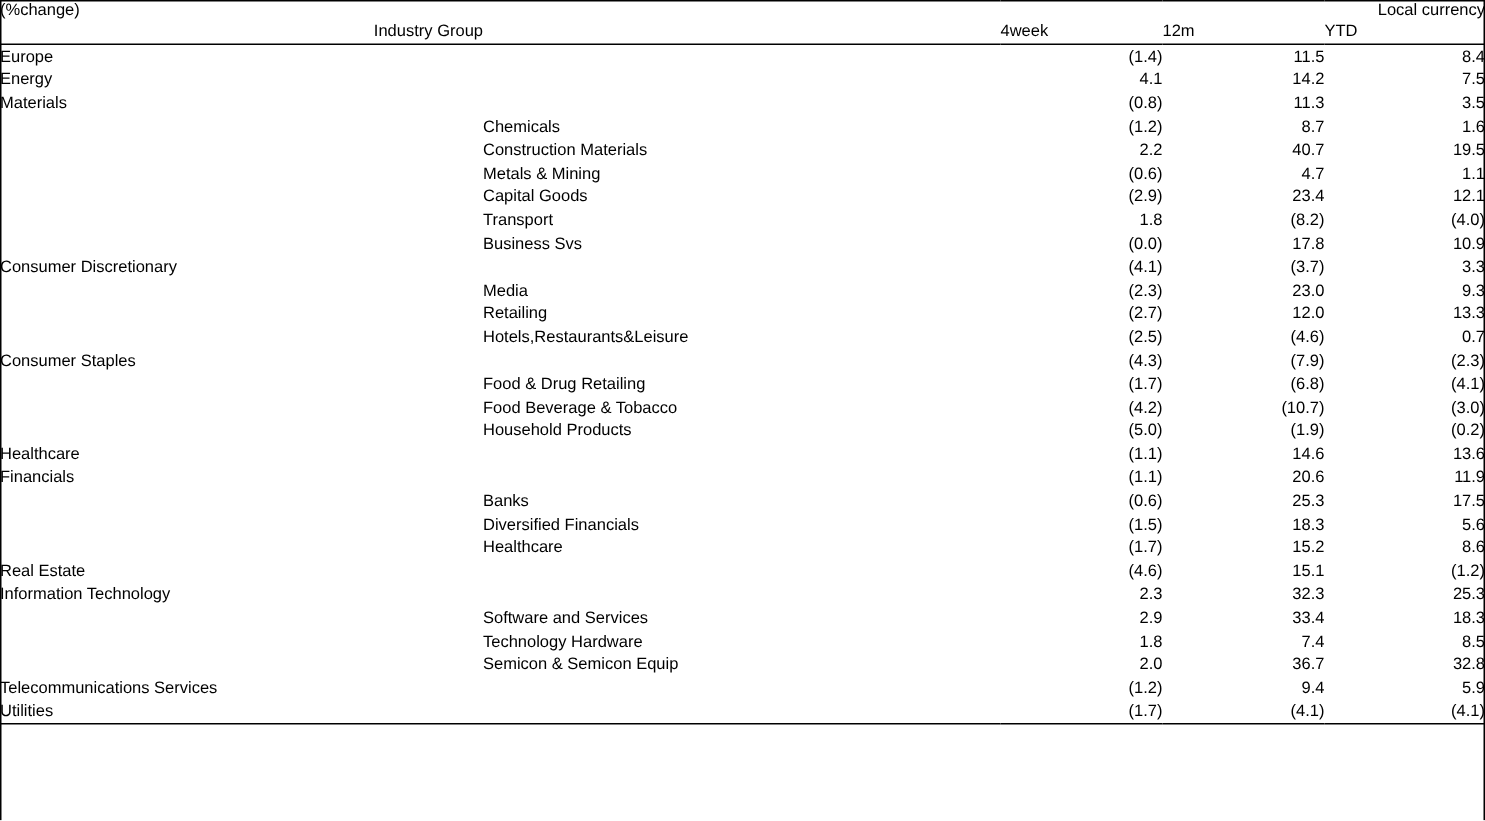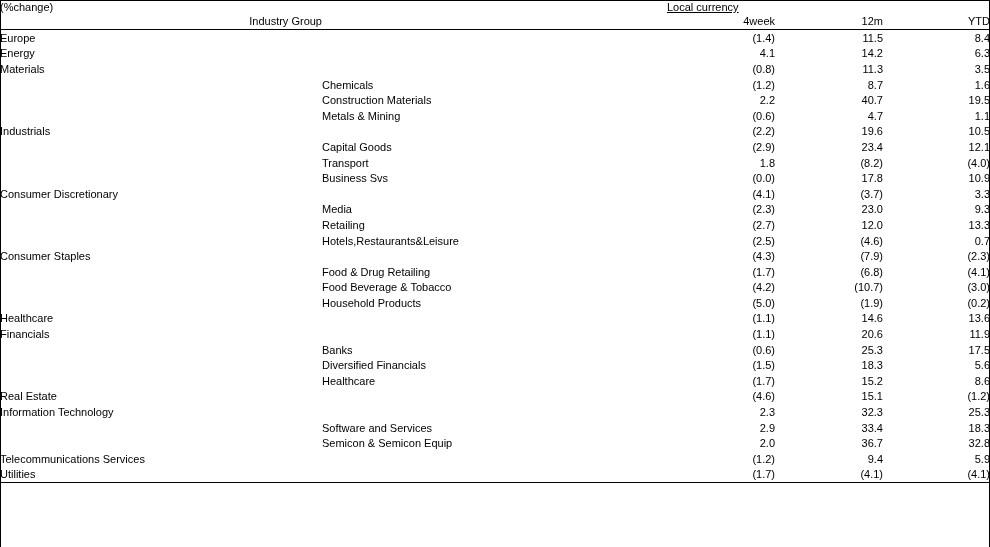--- a/index.html
+++ b/index.html
@@ -43,37 +43,35 @@
   .hdr-row-top td {
     height: 12px;
     border-top: 1.5px solid #000;
     border-bottom: none;
   }
   .pct-change {
     padding-left: 4px;
     text-align: left;
   }
   .local-ccy {
-    text-align: left;
+    text-align: right;
     border-bottom: 1px solid #000;
     font-weight: normal;
-    text-decoration: underline;
   }
   .hdr-row-sub td {
     height: 16px;
     border-bottom: 1.5px solid #000;
     font-weight: bold;
   }
   .hdr-industry {
     padding-left: 4px;
     text-align: right;
     font-weight: bold;
   }
   .hdr-num {
-    text-align: right;
     padding-right: 10px;
     font-weight: bold;
   }
   tr.data-row td {
     height: 15.6px;
   }
   .cell-group {
     padding-left: 4px;
     text-align: left;
   }
@@ -143,21 +141,21 @@
           <td class="cell-sub"></td>
           <td class="cell-num">(1.4)</td>
           <td class="cell-num">11.5</td>
           <td class="cell-num">8.4</td>
         </tr>
         <tr class="data-row bold">
           <td class="cell-group">Energy</td>
           <td class="cell-sub"></td>
           <td class="cell-num">4.1</td>
           <td class="cell-num">14.2</td>
-          <td class="cell-num">6.3</td>
+          <td class="cell-num">7.5</td>
         </tr>
         <tr class="data-row bold">
           <td class="cell-group">Materials</td>
           <td class="cell-sub"></td>
           <td class="cell-num">(0.8)</td>
           <td class="cell-num">11.3</td>
           <td class="cell-num">3.5</td>
         </tr>
         <tr class="data-row">
           <td class="cell-group"></td>
@@ -173,27 +171,20 @@
           <td class="cell-num">40.7</td>
           <td class="cell-num">19.5</td>
         </tr>
         <tr class="data-row">
           <td class="cell-group"></td>
           <td class="cell-sub">Metals &amp; Mining</td>
           <td class="cell-num">(0.6)</td>
           <td class="cell-num">4.7</td>
           <td class="cell-num">1.1</td>
         </tr>
-        <tr class="data-row bold">
-          <td class="cell-group">Industrials</td>
-          <td class="cell-sub"></td>
-          <td class="cell-num">(2.2)</td>
-          <td class="cell-num">19.6</td>
-          <td class="cell-num">10.5</td>
-        </tr>
         <tr class="data-row">
           <td class="cell-group"></td>
           <td class="cell-sub">Capital Goods</td>
           <td class="cell-num">(2.9)</td>
           <td class="cell-num">23.4</td>
           <td class="cell-num">12.1</td>
         </tr>
         <tr class="data-row">
           <td class="cell-group"></td>
           <td class="cell-sub">Transport</td>
@@ -312,20 +303,27 @@
           <td class="cell-num">2.3</td>
           <td class="cell-num">32.3</td>
           <td class="cell-num">25.3</td>
         </tr>
         <tr class="data-row">
           <td class="cell-group"></td>
           <td class="cell-sub">Software and Services</td>
           <td class="cell-num">2.9</td>
           <td class="cell-num">33.4</td>
           <td class="cell-num">18.3</td>
+        </tr>
+        <tr class="data-row">
+          <td class="cell-group"></td>
+          <td class="cell-sub">Technology Hardware</td>
+          <td class="cell-num">1.8</td>
+          <td class="cell-num">7.4</td>
+          <td class="cell-num">8.5</td>
         </tr>
         <tr class="data-row">
           <td class="cell-group"></td>
           <td class="cell-sub">Semicon &amp; Semicon Equip</td>
           <td class="cell-num">2.0</td>
           <td class="cell-num">36.7</td>
           <td class="cell-num">32.8</td>
         </tr>
         <tr class="data-row bold">
           <td class="cell-group">Telecommunications Services</td>

